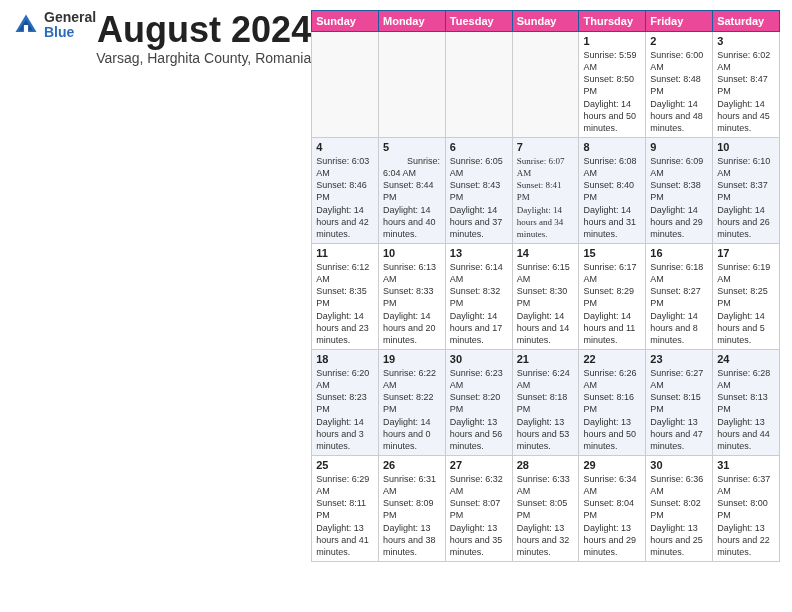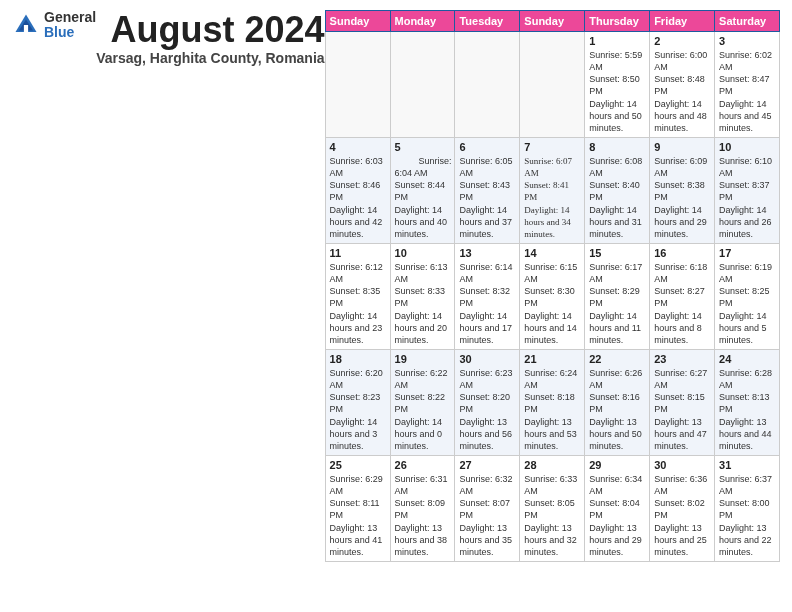--- a/index.html
+++ b/index.html
@@ -52,21 +52,20 @@
     }
     .month-title {
       font-size: 36px;
       font-weight: bold;
       color: #222;
       line-height: 1.1;
     }
     .location {
       font-size: 14px;
       color: #444;
-      font-weight: bold;
     }
     .calendar-table {
       width: 100%;
       border-collapse: collapse;
       flex: 1;
       table-layout: fixed;
     }
     .calendar-table th {
       background-color: #ec4899;
       color: #fff;

